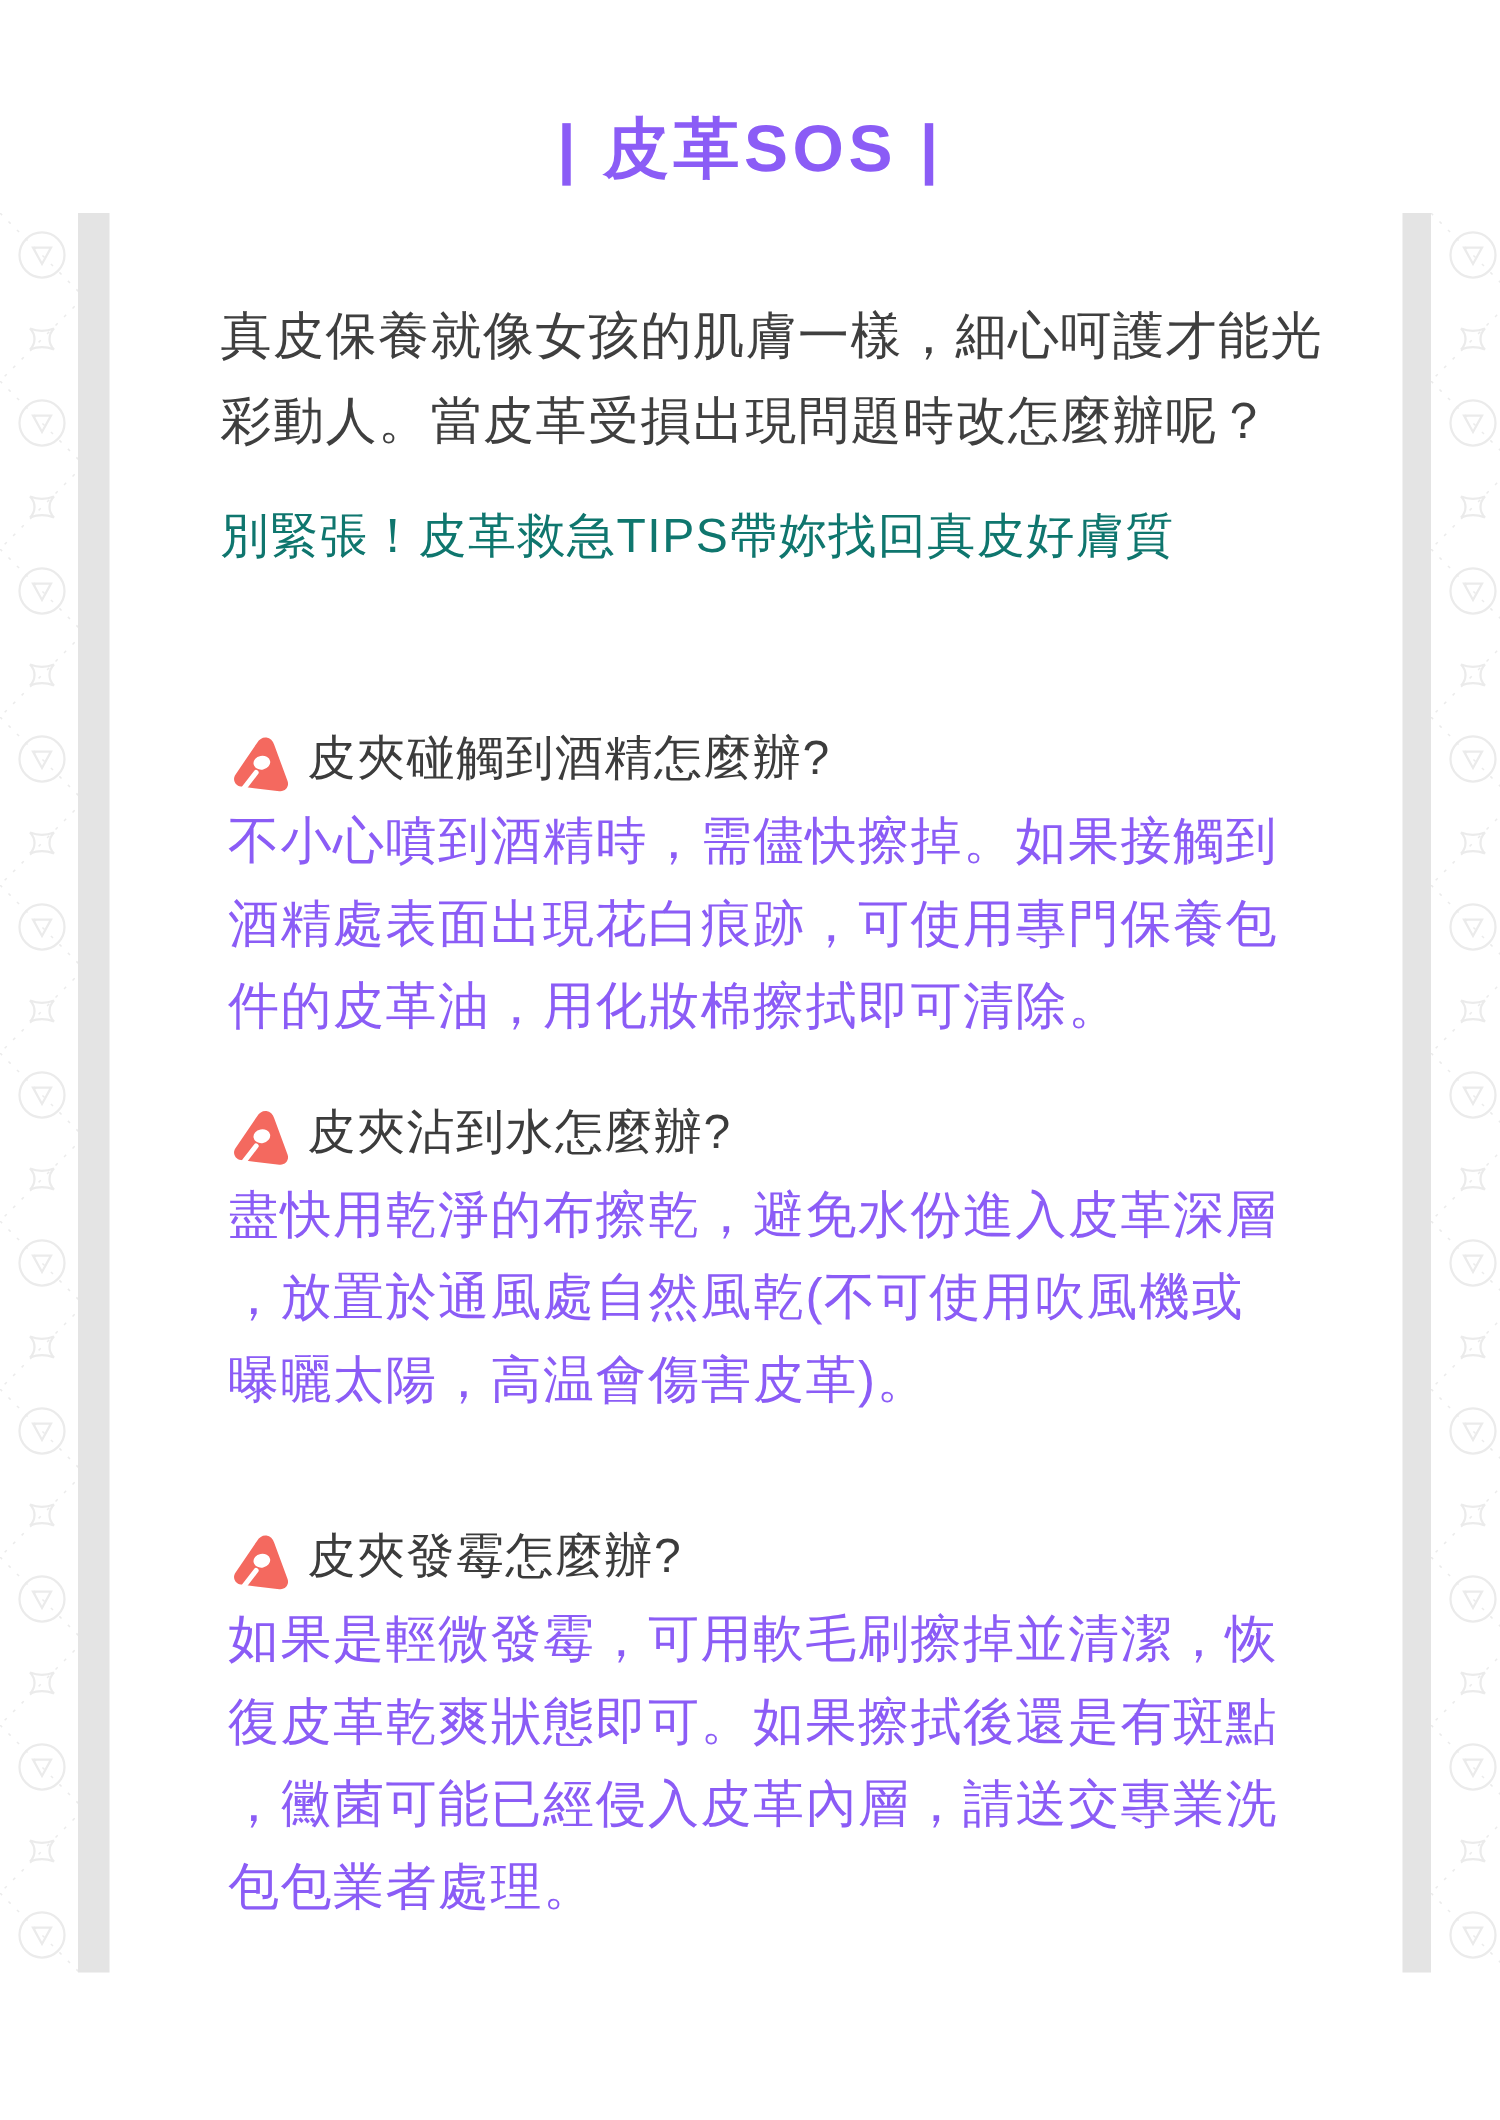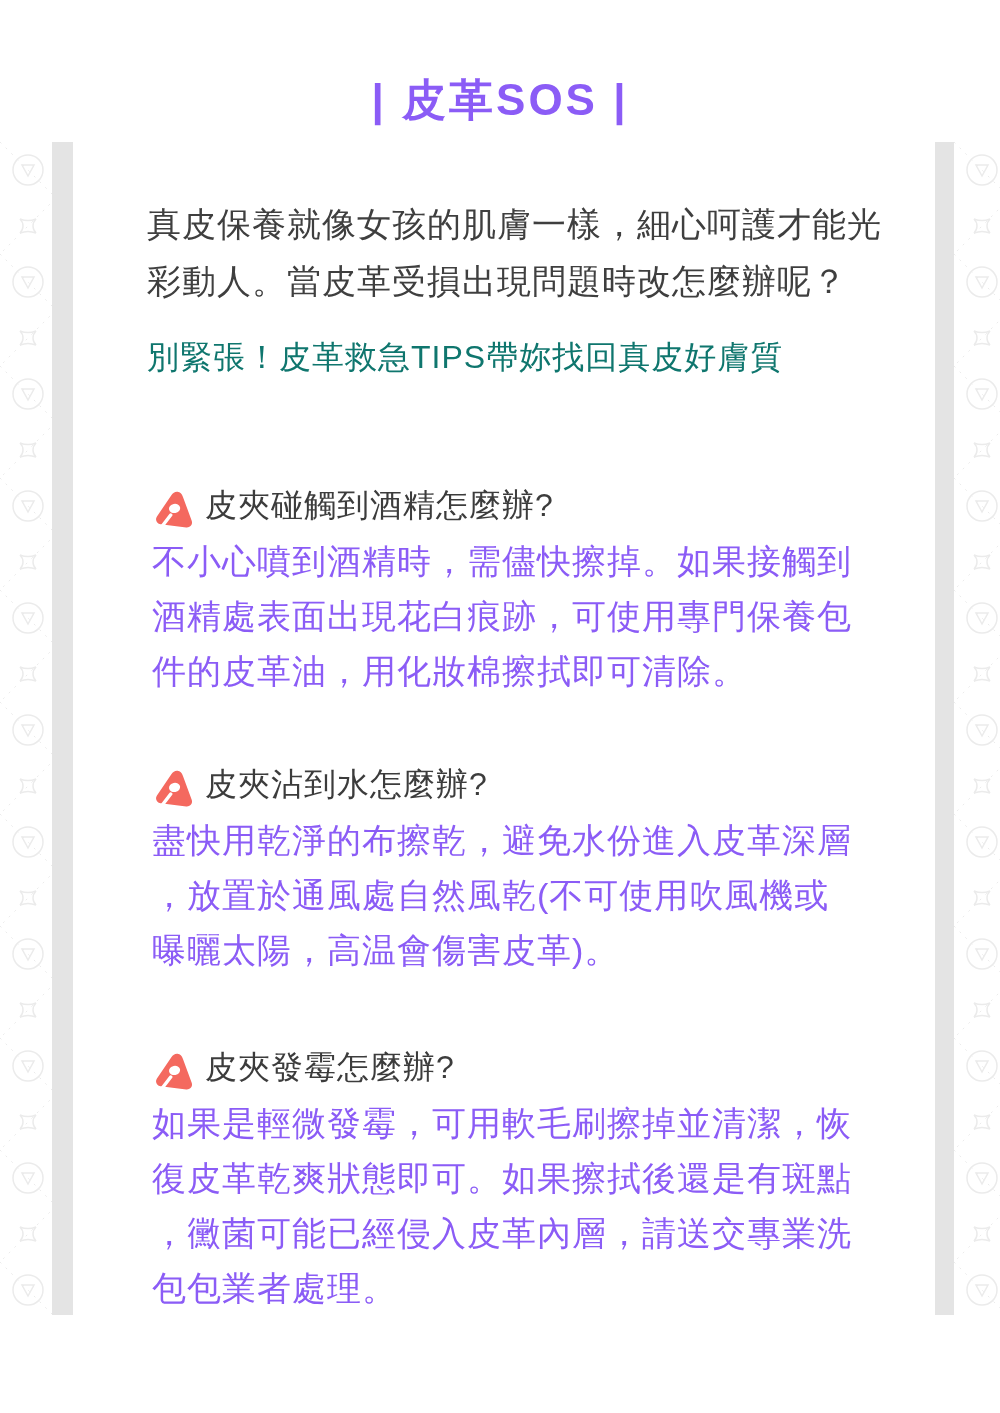--- a/index.html
+++ b/index.html
@@ -49,21 +49,21 @@
   .subtitle {
     margin: 24px 0 0 0;
     font-size: 32px;
     line-height: 46px;
     letter-spacing: 1px;
     color: #0f766e;
     white-space: pre-line;
   }
   .qa { margin: 0; }
   .qa-1 { margin-top: 102px; }
-  .qa-2 { margin-top: 62px; }
+  .qa-2 { margin-top: 32px; }
   .qa-3 { margin-top: 66px; }
   .q-row {
     display: flex;
     align-items: flex-end;
     height: 46px;
     margin-left: 8px;
   }
   .a-icon { width: 40px; height: 40px; margin-right: 10px; flex: 0 0 auto; }
   .question {
     margin: 0;

